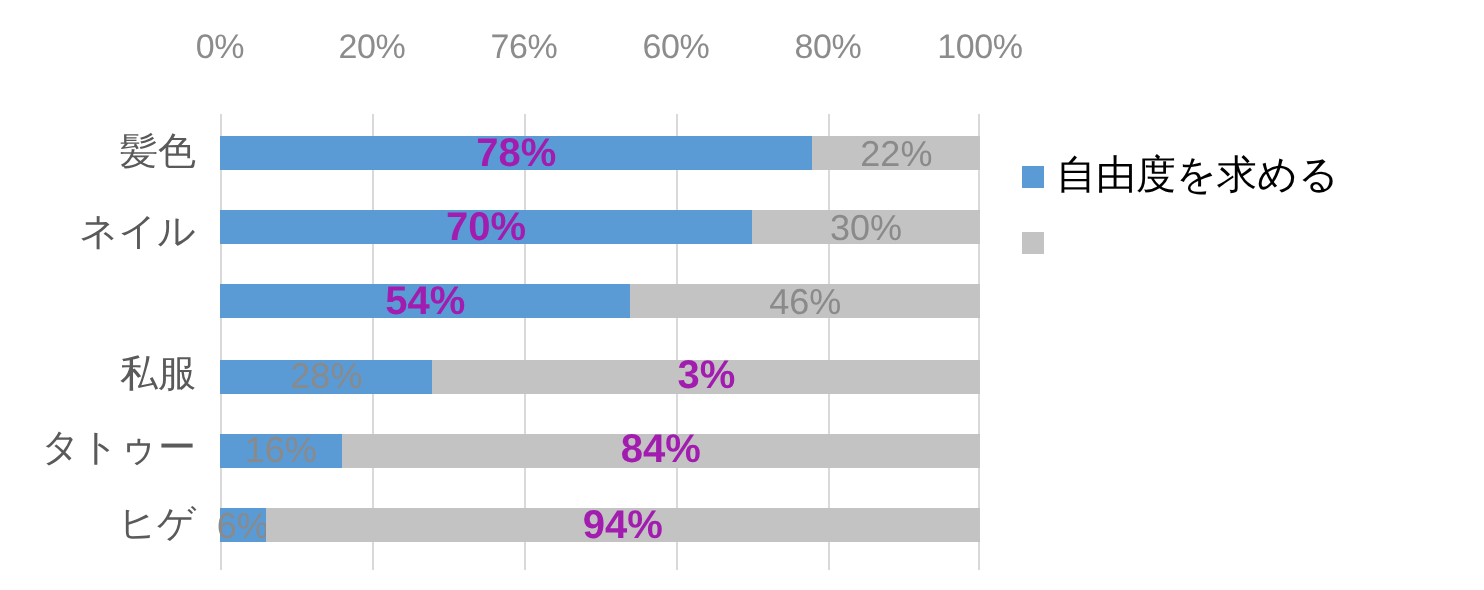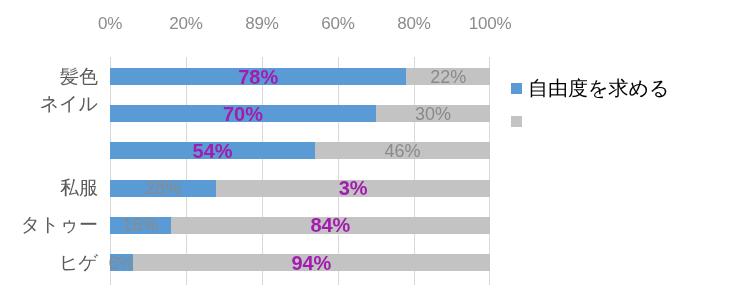--- a/index.html
+++ b/index.html
@@ -137,29 +137,29 @@
   }
 </style>
 </head>
 <body>
 
 <div id="chart-root">
 
   <div id="x-axis">
       <div class="x-tick" style="left: 0px;">0%</div>
       <div class="x-tick" style="left: 76px;">20%</div>
-      <div class="x-tick" style="left: 152px;">89%</div>
+      <div class="x-tick" style="left: 152px;">76%</div>
       <div class="x-tick" style="left: 228px;">60%</div>
       <div class="x-tick" style="left: 304px;">80%</div>
       <div class="x-tick" style="left: 380px;">100%</div>
     </div>
 
   <div id="cat-labels">
       <div class="cat-label" style="top: 9.5px; text-align: right;">髪色</div>
-      <div class="cat-label" style="top: 37px;">ネイル</div>
+      <div class="cat-label" style="top: 51px; font-family: Liberation Mono, monospace;">ネイル</div>
       <div class="cat-label" style="top: 121.1px;">私服</div>
       <div class="cat-label" style="top: 158.3px;">タトゥー</div>
       <div class="cat-label" style="top: 195.5px;">ヒゲ</div>
     </div>
 
   <div id="plot">
     <div id="gridlines">
         <div class="gridline" style="left: 0px; background: rgb(217, 217, 217);"></div>
         <div class="gridline" style="left: 76px; background: rgb(217, 217, 217);"></div>
         <div class="gridline" style="left: 152px; background: rgb(217, 217, 217);"></div>

